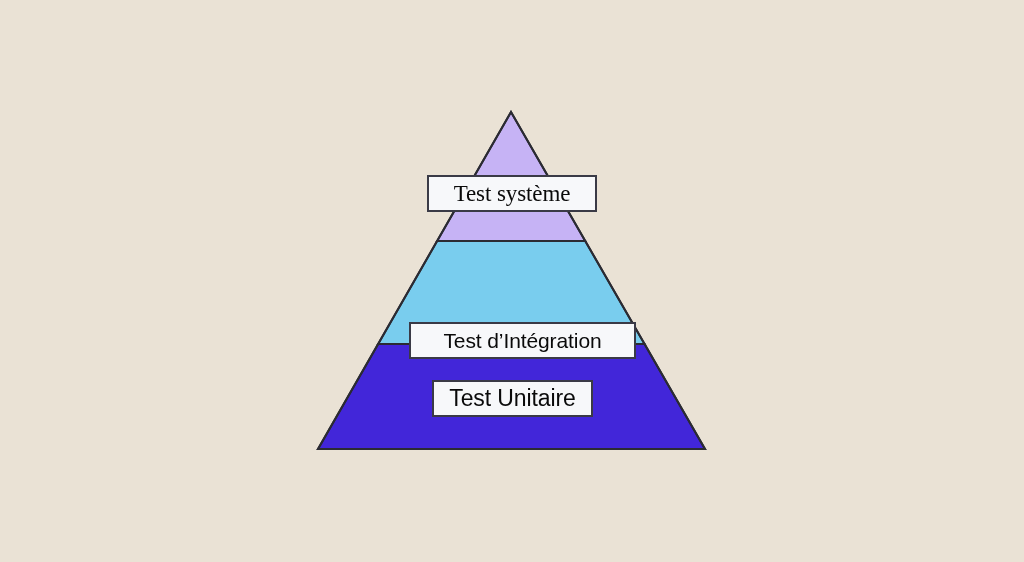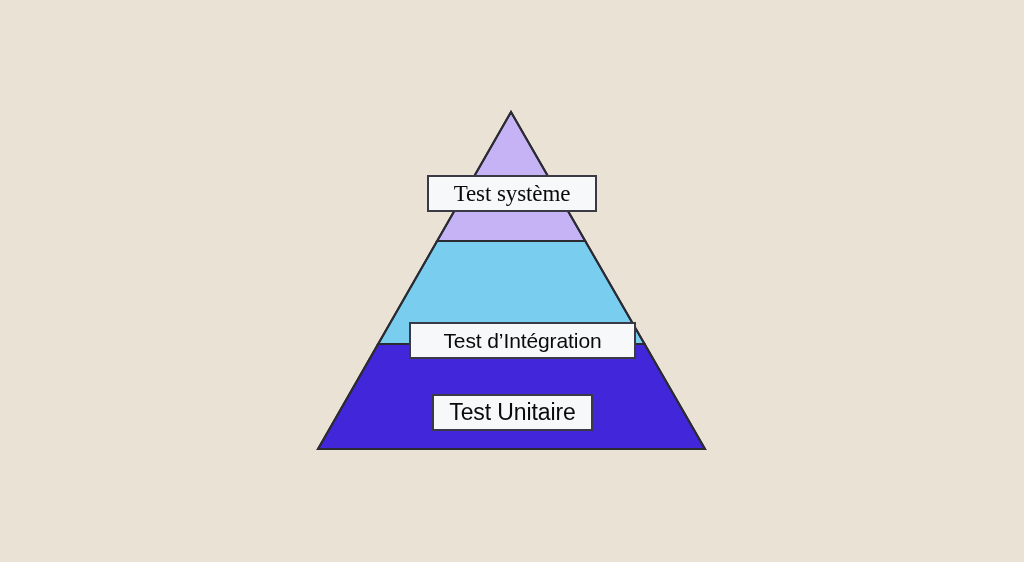--- a/index.html
+++ b/index.html
@@ -56,21 +56,21 @@
     left: 409px;
     top: 275px;
     width: 227px;
     height: 37px;
     font-size: 21px;
     margin-top: 47px;
   }
   
   #label-unit {
     left: 432px;
-    top: 394px;
+    top: 380px;
     width: 161px;
     height: 37px;
     font-size: 23px;
   }
 </style>
 </head>
 <body>
 
 <div id="canvas" style="background: rgb(234, 226, 213);">
 

